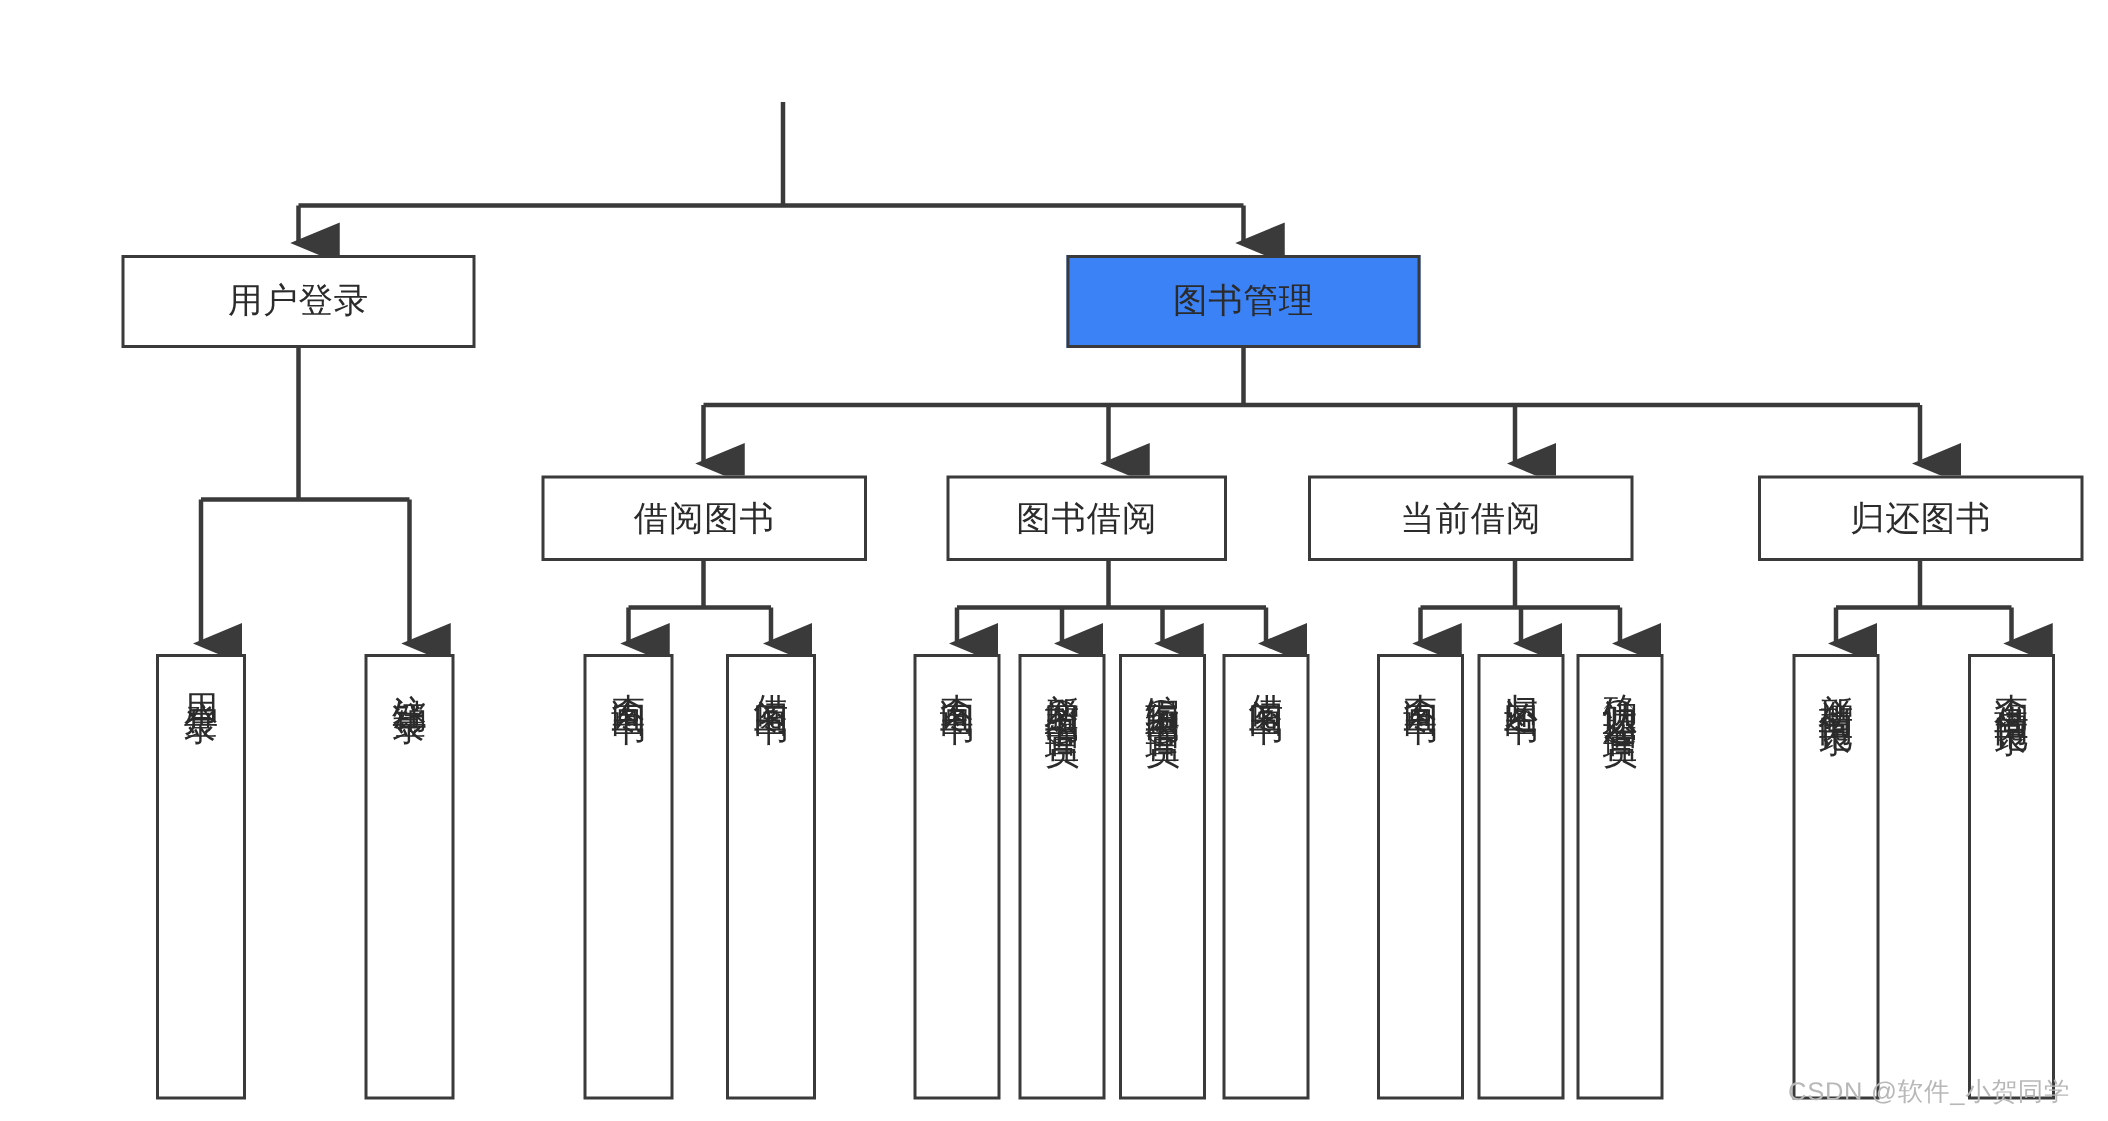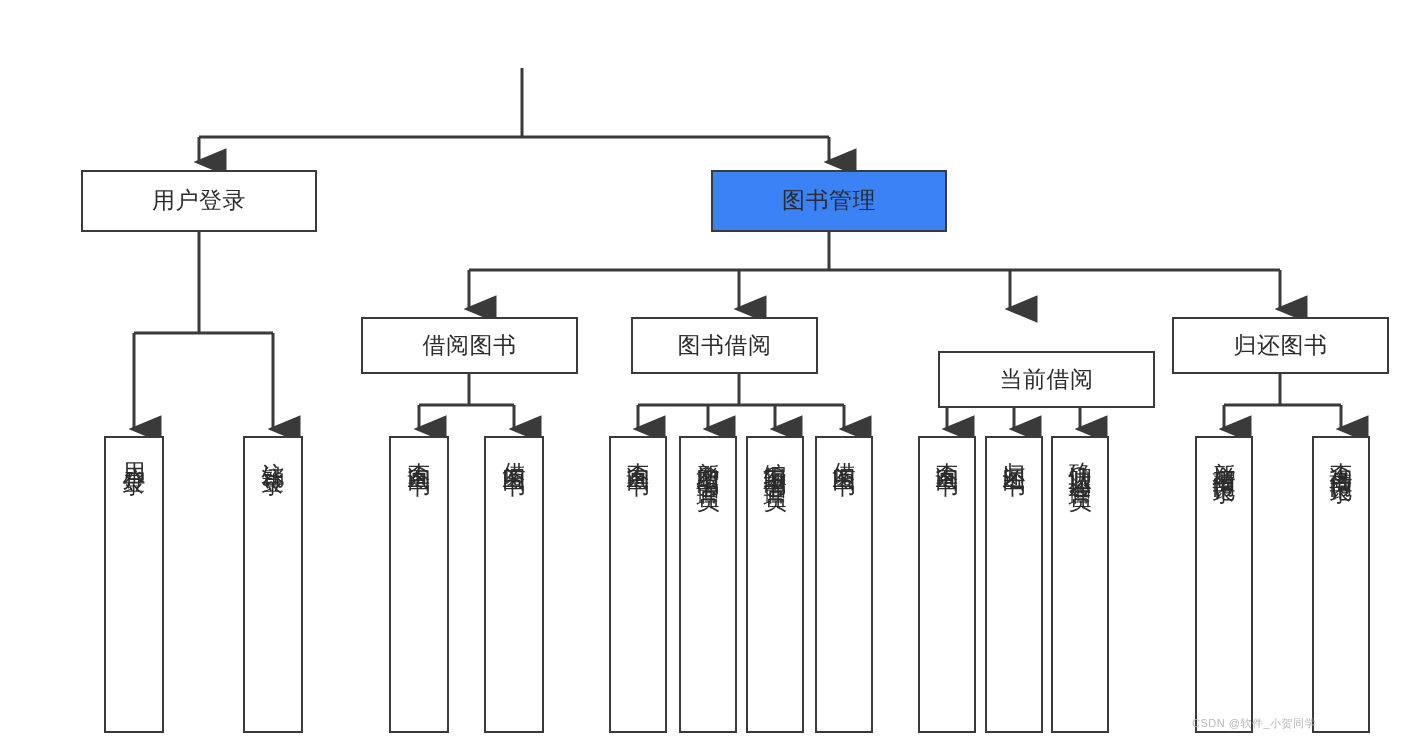--- a/index.html
+++ b/index.html
@@ -56,21 +56,21 @@
   }
   .node.vert .label {
     writing-mode: vertical-rl;
     text-orientation: upright;
     font-size: 23px;
     line-height: 1.0;
     letter-spacing: 4px;
   }
   .watermark {
     position: absolute;
-    font-size: 11px;
+    font-size: 17px;
     color: #b8b8b8;
     white-space: nowrap;
     z-index: 5;
     letter-spacing: 0.5px;
   }
 </style>
 </head>
 <body>
 
 <div id="canvas">
@@ -134,21 +134,21 @@
   <div class="node horiz" style="left: 711px; top: 170px; width: 236px; height: 62px; border-color: rgb(58, 58, 58); background: #3b82f6; color: rgb(43, 43, 43);">
     <span class="label">图书管理</span>
   </div>
 
   <div class="node horiz" style="left: 361px; top: 317px; width: 217px; height: 57px; border-color: rgb(58, 58, 58); background: rgb(255, 255, 255); color: rgb(43, 43, 43);">
     <span class="label">借阅图书</span>
   </div>
   <div class="node horiz" style="left: 631px; top: 317px; width: 187px; height: 57px; border-color: rgb(58, 58, 58); background: rgb(255, 255, 255); color: rgb(43, 43, 43);">
     <span class="label">图书借阅</span>
   </div>
-  <div class="node horiz" style="left: 938px; top: 317px; width: 217px; height: 57px; border-color: rgb(58, 58, 58); background: rgb(255, 255, 255); color: rgb(43, 43, 43); margin-top: 34px;">
+  <div class="node horiz" style="left: 872px; top: 317px; width: 217px; height: 57px; border-color: rgb(58, 58, 58); background: rgb(255, 255, 255); color: rgb(43, 43, 43);">
     <span class="label">当前借阅</span>
   </div>
   <div class="node horiz" style="left: 1172px; top: 317px; width: 217px; height: 57px; border-color: rgb(58, 58, 58); background: rgb(255, 255, 255); color: rgb(43, 43, 43);">
     <span class="label">归还图书</span>
   </div>
 
   <div class="node vert" style="left: 104px; top: 436px; width: 60px; height: 297px; border-color: rgb(58, 58, 58); background: rgb(255, 255, 255); color: rgb(43, 43, 43);">
     <span class="label">用户登录</span>
   </div>
   <div class="node vert" style="left: 243px; top: 436px; width: 60px; height: 297px; border-color: rgb(58, 58, 58); background: rgb(255, 255, 255); color: rgb(43, 43, 43);">

